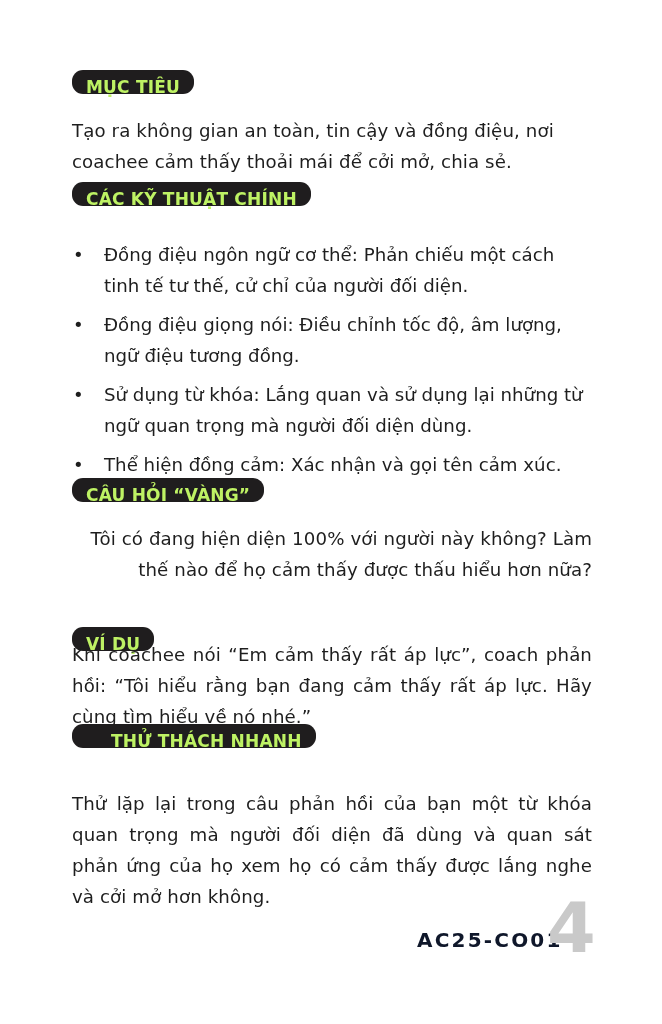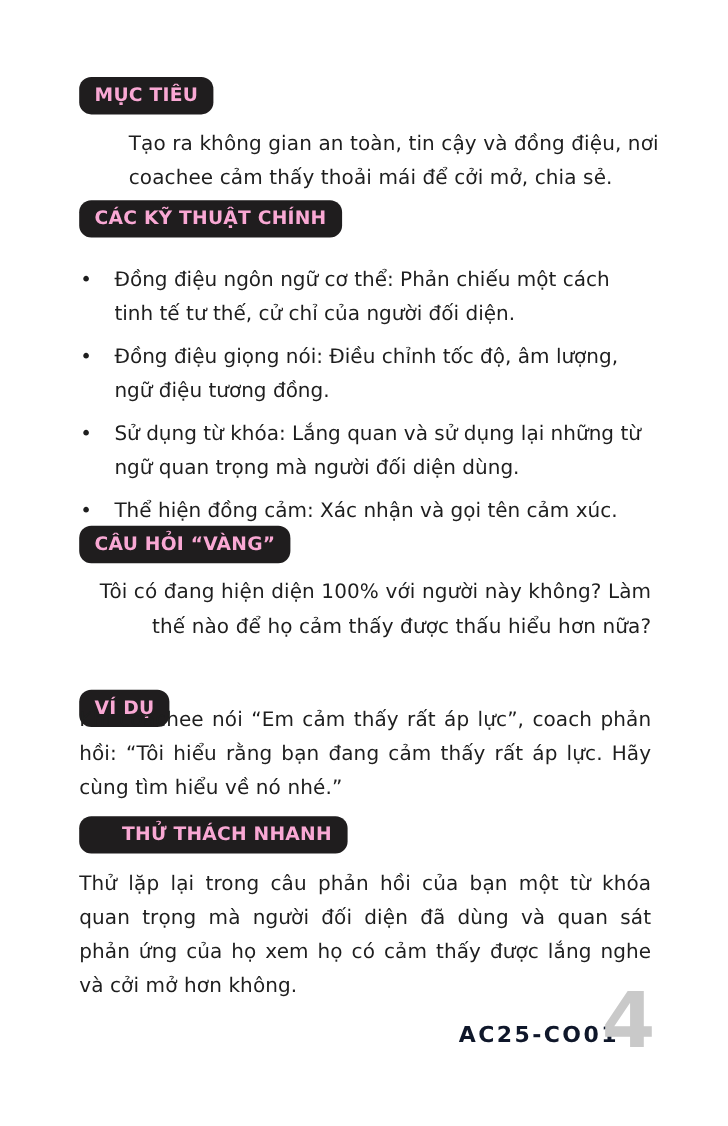--- a/index.html
+++ b/index.html
@@ -1,41 +1,41 @@
 <!DOCTYPE html>
 <html><head>
   <meta charset="utf-8">
   <style>
     html, body { margin: 0; padding: 0; background: #ffffff; }
     body { width: 662px; height: 1024px; position: relative; overflow: hidden;
       font-family: "DejaVu Sans", sans-serif; color: #1e1e1e; }
     .page { position: absolute; left: 72px; top: 0; width: 520px; }
-    .pill { position: absolute; left: 0; background: #1f1d1e; color: #f9a8d4;
+    .pill { position: absolute; left: 0; background: #1f1d1e; color: #bef264;
       font-weight: bold; font-size: 17px; letter-spacing: 0.2px;
-      height: 34px; line-height: 35px; padding: 0 14px 0 14px; border-radius: 11px;
+      height: 24px; line-height: 35px; padding: 0 14px 0 14px; border-radius: 11px;
       white-space: nowrap; }
     .para { position: absolute; left: 0; width: 520px; font-size: 18.2px; line-height: 31px;
       letter-spacing: 0.1px; }
     .justify { text-align: justify; }
     .bullets { position: absolute; left: 0; width: 520px; margin: 0; padding: 0; list-style: none; }
     .bullets li { position: relative; padding-left: 32px; font-size: 18.2px; line-height: 31px;
       margin-bottom: 8px; }
     .bullets .dot { position: absolute; left: 1px; top: 0; font-size: 18px; }
     .code { position: absolute; left: 417px; top: 928px; font-size: 20px; font-weight: bold;
       letter-spacing: 2.2px; color: #0f172a; }
     .pagenum { position: absolute; left: 547px; top: 888px; font-size: 70px; font-weight: bold;
       color: #c9c9c9; line-height: 80px; font-family: "DejaVu Sans", sans-serif; }
   </style>
 </head>
 <body>
 
 <div class="page">
 
   <div class="pill" style="top:70px;">MỤC TIÊU</div>
-  <div class="para" style="top:115px;margin-left:45px;">Tạo ra không gian an toàn, tin cậy và đồng điệu, nơi coachee cảm thấy thoải mái để cởi mở, chia sẻ.</div>
+  <div class="para" style="top:115px;">Tạo ra không gian an toàn, tin cậy và đồng điệu, nơi coachee cảm thấy thoải mái để cởi mở, chia sẻ.</div>
 
   <div class="pill" style="top:182px;">CÁC KỸ THUẬT CHÍNH</div>
   <ul class="bullets" style="top:239px;">
     <li>
       <span class="dot">•</span>
       <span>Đồng điệu ngôn ngữ cơ thể: Phản chiếu một cách tinh tế tư thế, cử chỉ của người đối diện.</span>
     </li>
     <li>
       <span class="dot">•</span>
       <span>Đồng điệu giọng nói: Điều chỉnh tốc độ, âm lượng, ngữ điệu tương đồng.</span>
@@ -49,18 +49,18 @@
       <span>Thể hiện đồng cảm: Xác nhận và gọi tên cảm xúc.</span>
     </li>
   </ul>
 
   <div class="pill" style="top:478px;">CÂU HỎI “VÀNG”</div>
   <div class="para" style="top:523px;text-align:right;">Tôi có đang hiện diện 100% với người này không? Làm thế nào để họ cảm thấy được thấu hiểu hơn nữa?</div>
 
   <div class="pill" style="top:595px;margin-top:32px;">VÍ DỤ</div>
   <div class="para justify" style="top:639px;">Khi coachee nói “Em cảm thấy rất áp lực”, coach phản hồi: “Tôi hiểu rằng bạn đang cảm thấy rất áp lực. Hãy cùng tìm hiểu về nó nhé.”</div>
 
-  <div class="pill" style="top:742px;padding-left:39px;">THỬ THÁCH NHANH</div>
+  <div class="pill" style="top:724px;padding-left:39px;">THỬ THÁCH NHANH</div>
   <div class="para justify" style="top:788px;">Thử lặp lại trong câu phản hồi của bạn một từ khóa quan trọng mà người đối diện đã dùng và quan sát phản ứng của họ xem họ có cảm thấy được lắng nghe và cởi mở hơn không.</div>
 </div>
 
 <div class="code">AC25-CO01</div>
 <div class="pagenum">4</div>
 
 </body></html>

